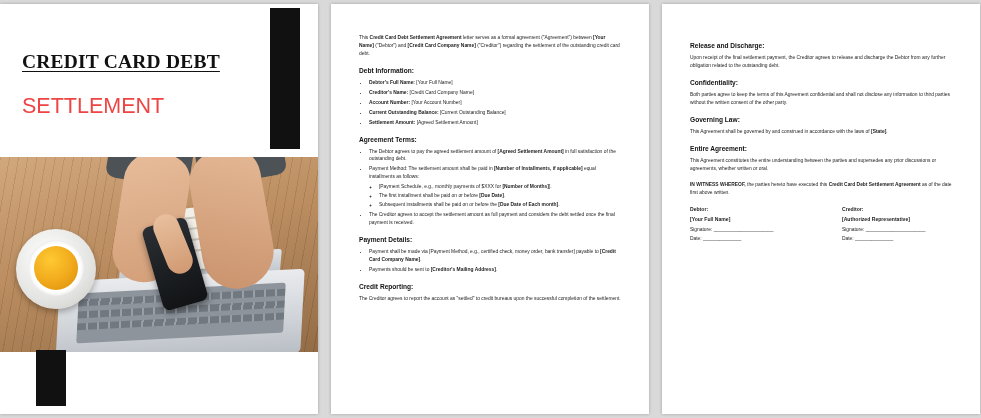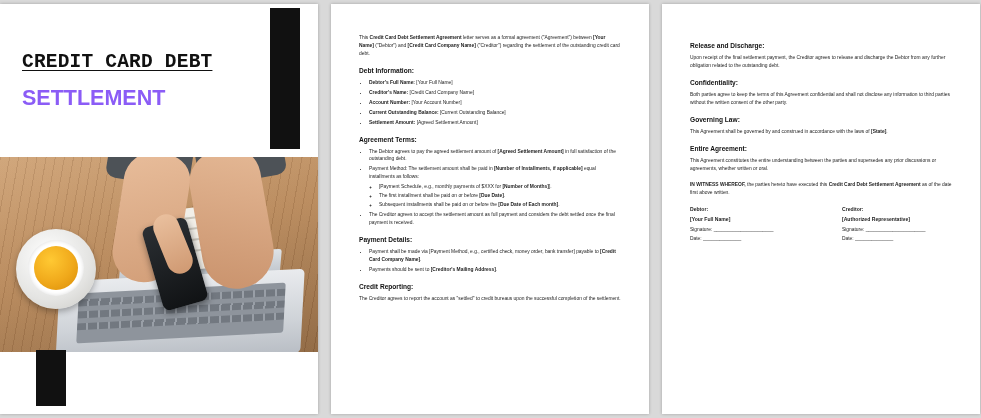--- a/index.html
+++ b/index.html
@@ -37,37 +37,37 @@
     height: 141px;
     background: #111111;
   }
   .p1-title-wrap {
     position: absolute;
     left: 22px;
     top: 47px;
     width: 250px;
   }
   .p1-title-1 {
-    font-family: Liberation Mono, monospace;
+    font-family: Liberation Serif, serif;
     font-weight: bold;
     font-size: 19.5px;
     letter-spacing: 0.2px;
     color: #111111;
     text-decoration: underline;
     text-underline-offset: 3px;
     line-height: 1.15;
     white-space: nowrap;
   }
   .p1-title-2 {
     font-family: "Liberation Sans", sans-serif;
-    font-weight: bold;
+    font-weight: normal;
     font-size: 21.5px;
-    color: #8b5cf6;
+    color: #ef4444;
     line-height: 1.28;
-    margin-top: 12px;
+    margin-top: 20px;
   }
 
   
   .p1-photo {
     position: absolute;
     left: 0;
     top: 153px;
     width: 318px;
     height: 195px;
     overflow: hidden;

